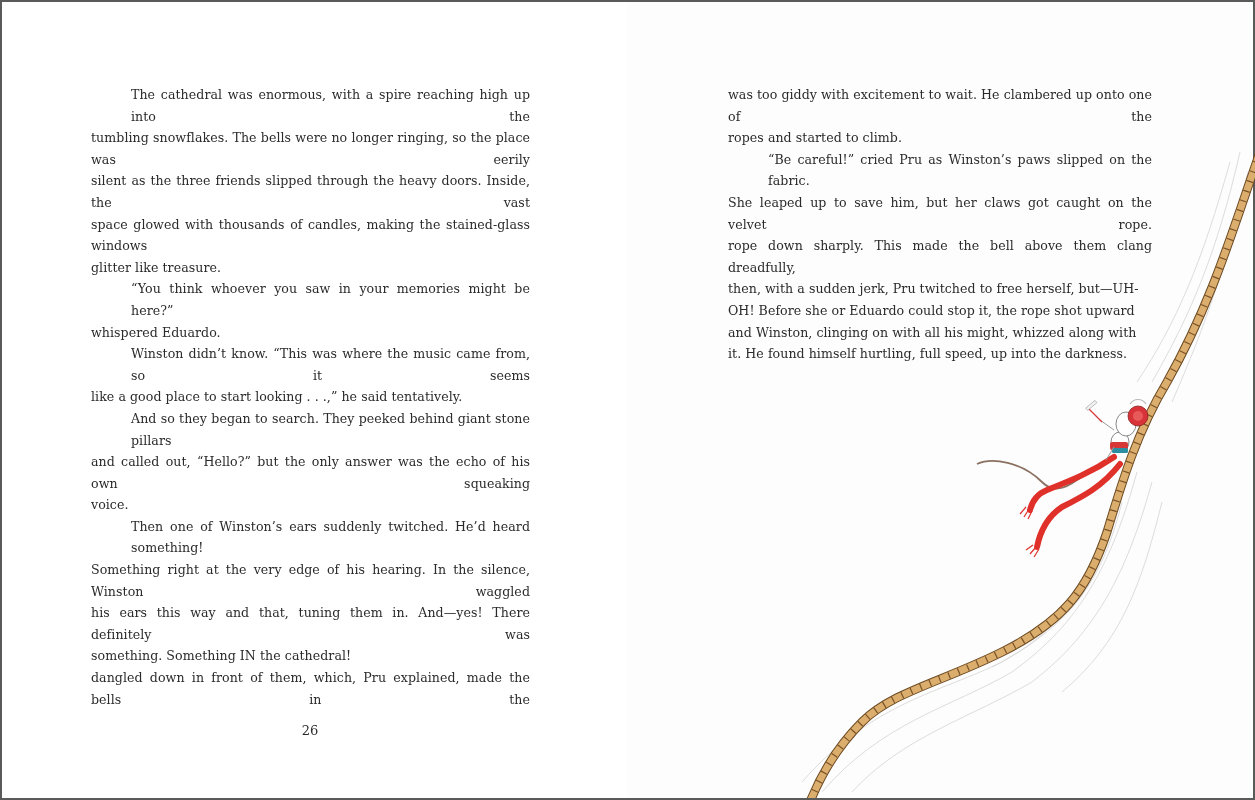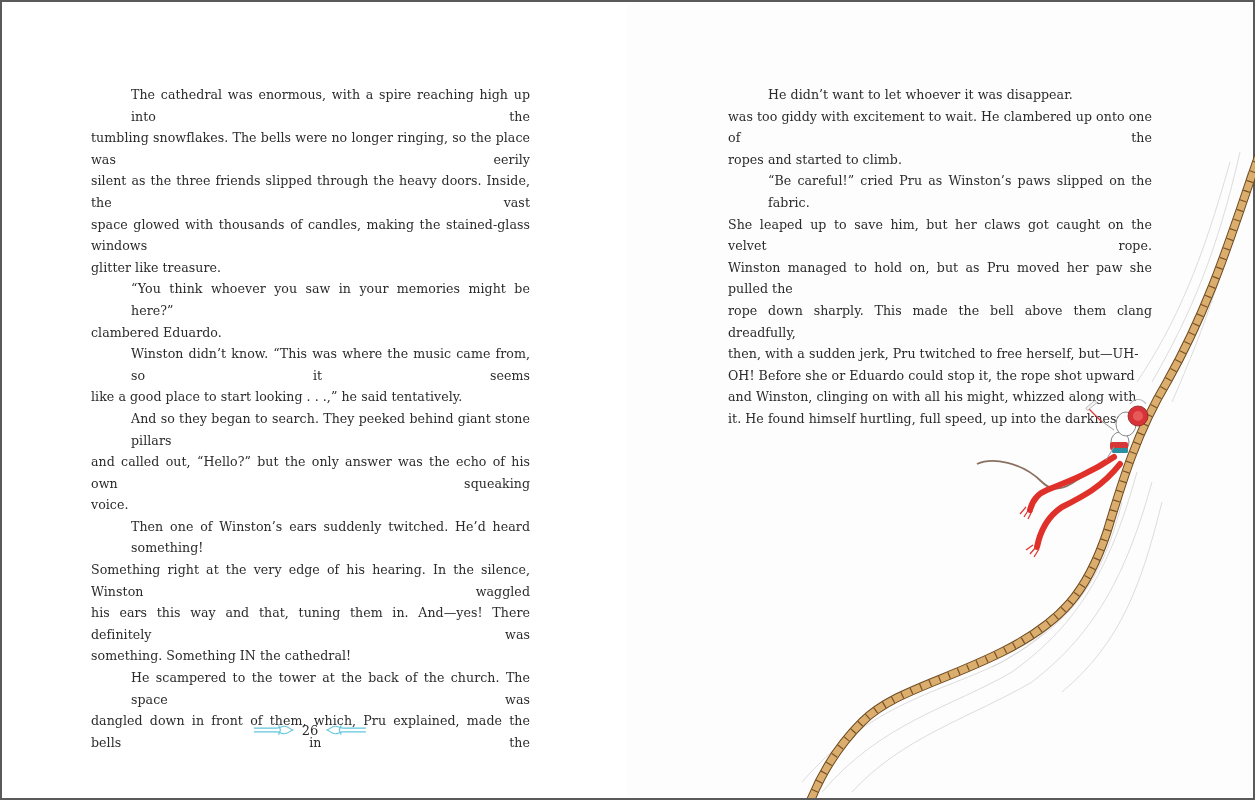--- a/index.html
+++ b/index.html
@@ -23,52 +23,51 @@
       color: #2b2b2b;
       letter-spacing: 0.05px;
     }
     .left-text { left: 89px; top: 82px; width: 439px; text-align: justify; }
     .right-text { left: 101px; top: 82px; width: 424px; text-align: justify; }
     .line { display: block; text-align: justify; text-align-last: justify; }
     .line.last { text-align-last: left; }
     .line.indent { padding-left: 40px; }
     .folio {
       position: absolute; left: 250px; top: 716px; width: 116px; height: 24px;
-      display: flex; align-items: center; justify-content: center; gap: 8px;
+      display: flex; align-items: center; justify-content: center; gap: 8px; flex-direction: column;
     }
     .folio-num {
       font-family: "DejaVu Serif", "Liberation Serif", serif;
       font-size: 13px; color: #2b2b2b;
     }
     .illustration { position: absolute; left: 625px; top: 0; width: 628px; height: 796px; }
   </style>
 </head>
 <body>
 
 <div class="spread">
 
   <div class="page page-left">
     <div class="text-block left-text" id="left-text">
         <span class="line indent">The cathedral was enormous, with a spire reaching high up into the</span>
         <span class="line">tumbling snowflakes. The bells were no longer ringing, so the place was eerily</span>
         <span class="line">silent as the three friends slipped through the heavy doors. Inside, the vast</span>
         <span class="line">space glowed with thousands of candles, making the stained-glass windows</span>
         <span class="line last">glitter like treasure.</span>
         <span class="line indent">“You think whoever you saw in your memories might be here?”</span>
-        <span class="line last">clambered Eduardo.</span>
+        <span class="line last">whispered Eduardo.</span>
         <span class="line indent">Winston didn’t know. “This was where the music came from, so it seems</span>
         <span class="line last">like a good place to start looking . . .,” he said tentatively.</span>
         <span class="line indent">And so they began to search. They peeked behind giant stone pillars</span>
         <span class="line">and called out, “Hello?” but the only answer was the echo of his own squeaking</span>
         <span class="line last">voice.</span>
         <span class="line indent">Then one of Winston’s ears suddenly twitched. He’d heard something!</span>
         <span class="line">Something right at the very edge of his hearing. In the silence, Winston waggled</span>
         <span class="line">his ears this way and that, tuning them in. And—yes! There definitely was</span>
         <span class="line last">something. Something IN the cathedral!</span>
-        <span class="line indent">He scampered to the tower at the back of the church. The space was</span>
         <span class="line">dangled down in front of them, which, Pru explained, made the bells in the</span>
       </div>
 
     <div class="folio">
       <svg width="44" height="12" viewBox="0 0 44 12">
         <g fill="none" stroke="#5fc6de" stroke-width="1.2">
           <path d="M2 4 H26 C30 4 31 2 34 2 M2 8 H26 C30 8 31 10 34 10"></path>
           <path d="M34 2 C38 2 40 5 43 6 C40 7 38 10 34 10"></path>
           <path d="M28 1 L30 6 L28 11"></path>
         </g>
@@ -79,26 +78,24 @@
           <path d="M2 4 H26 C30 4 31 2 34 2 M2 8 H26 C30 8 31 10 34 10"></path>
           <path d="M34 2 C38 2 40 5 43 6 C40 7 38 10 34 10"></path>
           <path d="M28 1 L30 6 L28 11"></path>
         </g>
       </svg>
     </div>
   </div>
 
   <div class="page page-right">
     <div class="text-block right-text" id="right-text">
-        <span class="line indent last">He didn’t want to let whoever it was disappear.</span>
         <span class="line">was too giddy with excitement to wait. He clambered up onto one of the</span>
         <span class="line last">ropes and started to climb.</span>
         <span class="line indent">“Be careful!” cried Pru as Winston’s paws slipped on the fabric.</span>
         <span class="line">She leaped up to save him, but her claws got caught on the velvet rope.</span>
-        <span class="line last">Winston managed to hold on, but as Pru moved her paw she pulled the</span>
         <span class="line last">rope down sharply. This made the bell above them clang dreadfully,</span>
         <span class="line last">then, with a sudden jerk, Pru twitched to free herself, but—UH-</span>
         <span class="line last">OH! Before she or Eduardo could stop it, the rope shot upward</span>
         <span class="line last">and Winston, clinging on with all his might, whizzed along with</span>
         <span class="line last">it. He found himself hurtling, full speed, up into the darkness.</span>
       </div>
   </div>
 
   <svg class="illustration" viewBox="625 0 628 796">
 

